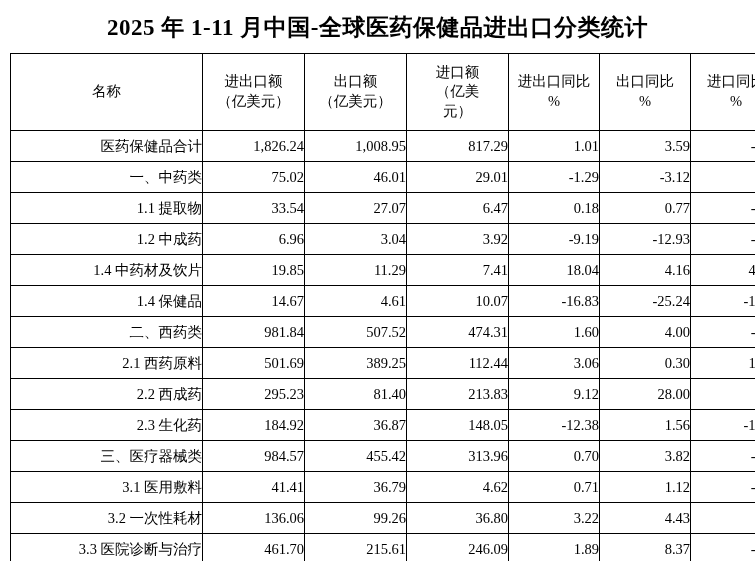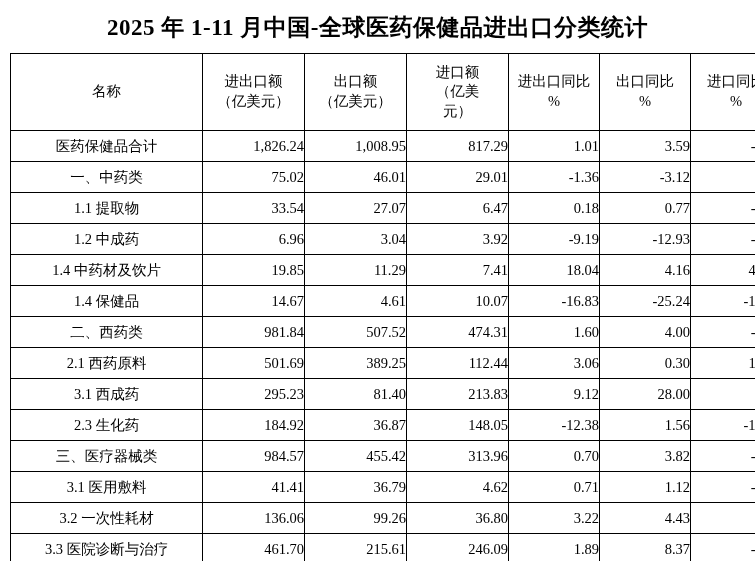--- a/index.html
+++ b/index.html
@@ -45,21 +45,21 @@
   }
   table.stats thead th {
     height: 72px;
     text-align: center;
     font-weight: normal;
     line-height: 1.35;
     padding: 2px 4px;
   }
   .hdr-line { display: block; }
   td.label {
-    text-align: center;
+    text-align: right;
     padding-left: 10px;
     white-space: nowrap;
   }
   td.num {
     text-align: right;
     padding-right: 10px;
     white-space: nowrap;
   }
   col.c-name  { width: 192px; }
   col.c-val   { width: 102px; }
@@ -122,21 +122,21 @@
           <td class="num">817.29</td>
           <td class="num">1.01</td>
           <td class="num">3.59</td>
           <td class="num">-2.01</td>
         </tr>
         <tr>
           <td class="label">一、中药类</td>
           <td class="num">75.02</td>
           <td class="num">46.01</td>
           <td class="num">29.01</td>
-          <td class="num">-1.36</td>
+          <td class="num">-1.29</td>
           <td class="num">-3.12</td>
           <td class="num">3.09</td>
         </tr>
         <tr>
           <td class="label">1.1 提取物</td>
           <td class="num">33.54</td>
           <td class="num">27.07</td>
           <td class="num">6.47</td>
           <td class="num">0.18</td>
           <td class="num">0.77</td>
@@ -181,21 +181,21 @@
         <tr>
           <td class="label">2.1 西药原料</td>
           <td class="num">501.69</td>
           <td class="num">389.25</td>
           <td class="num">112.44</td>
           <td class="num">3.06</td>
           <td class="num">0.30</td>
           <td class="num">13.94</td>
         </tr>
         <tr>
-          <td class="label">3.1 西成药</td>
+          <td class="label">2.2 西成药</td>
           <td class="num">295.23</td>
           <td class="num">81.40</td>
           <td class="num">213.83</td>
           <td class="num">9.12</td>
           <td class="num">28.00</td>
           <td class="num">3.32</td>
         </tr>
         <tr>
           <td class="label">2.3 生化药</td>
           <td class="num">184.92</td>

